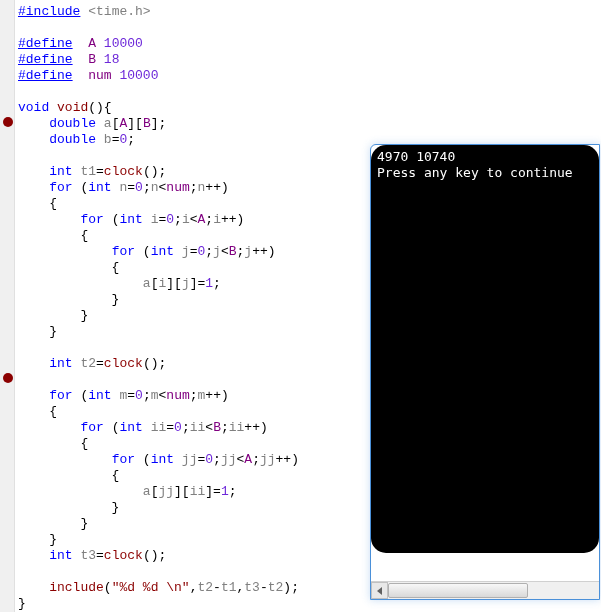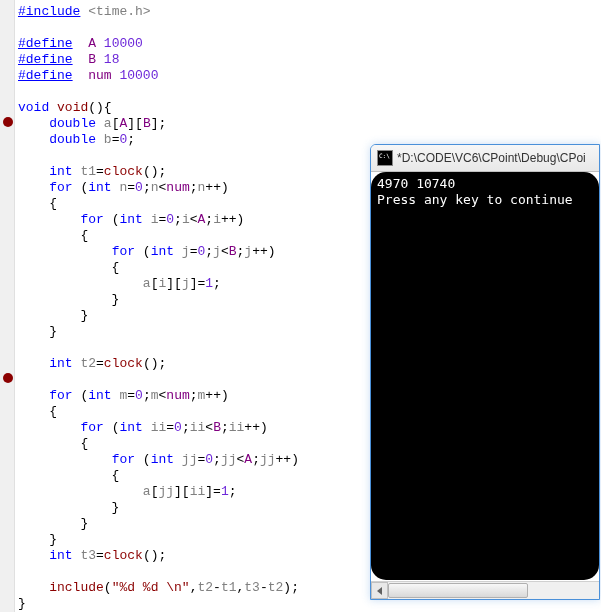--- a/index.html
+++ b/index.html
@@ -189,23 +189,19 @@
             }
         }
     }
     <span class="kw">int</span> <span class="var">t3</span>=<span class="fn">clock</span>();
 
     <span class="fn">include</span>(<span class="str">"%d %d \n"</span>,<span class="var">t2</span>-<span class="var">t1</span>,<span class="var">t3</span>-<span class="var">t2</span>);
 }</div>
 </div>
 
 <div class="console-window">
-  <div class="titlebar">
-    <span class="icon"></span>
-    <span>*D:\CODE\VC6\CPoint\Debug\CPoi</span>
-  </div>
   <div class="console-body"><span>4970 10740</span>
 <span>Press any key to continue</span></div>
   <div class="scrollbar-h">
     <div class="arrow-l"></div>
     <div class="thumb"></div>
   </div>
 </div>
 
 </body></html>

